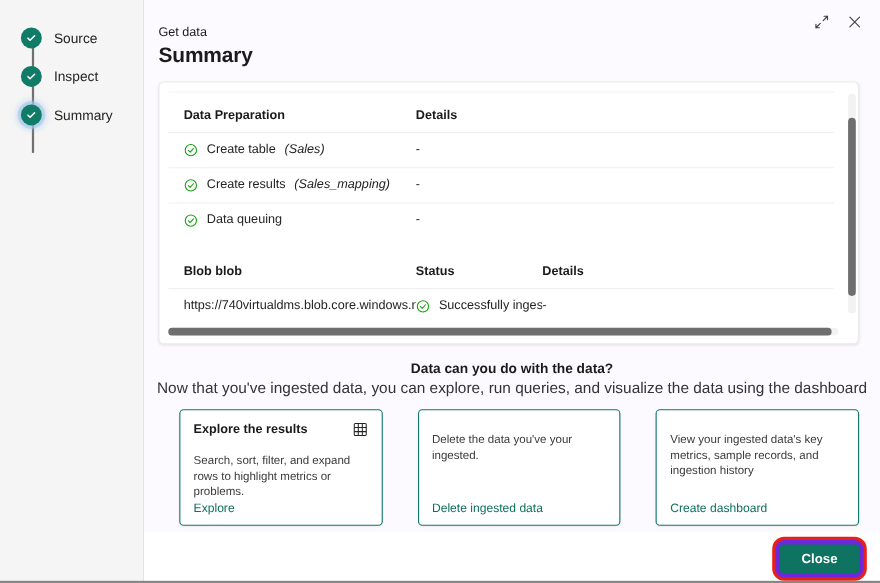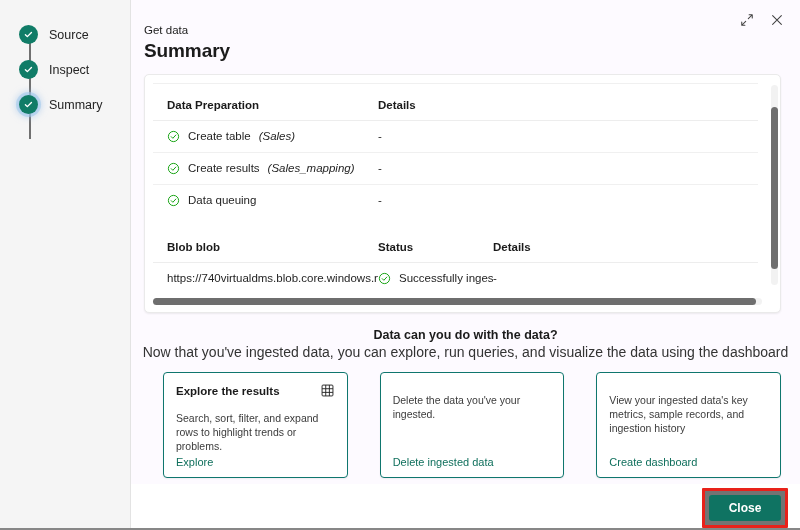--- a/index.html
+++ b/index.html
@@ -258,23 +258,23 @@
     height: 46px;
     background: #ffffff;
     border-top: 1px solid #ffffff;
     display: flex;
     align-items: center;
     justify-content: flex-end;
     padding-right: 12px;
   }
   .close-highlight {
     border: 3px solid #e8201a;
-    background: #737373;
+    background: #6d28d9;
     padding: 4px;
-    border-radius: 1px;
+    border-radius: 11px;
     display: inline-block;
   }
   .close-btn {
     width: 72px; height: 26px;
     background: #0f7362;
     color: #ffffff;
     font-size: 12px;
     font-weight: 600;
     border: none;
     border-radius: 3px;
@@ -463,21 +463,21 @@
       <div class="ocard">
         <div class="ocard-head">
           <div class="ocard-title">Explore the results</div>
           <span class="ocard-icon">
             <svg width="15" height="15" viewBox="0 0 16 16" fill="none" stroke="#242424" stroke-width="1">
               <rect x="2.2" y="2.2" width="11.6" height="11.6" rx="1"></rect>
               <path d="M2.2 6.1h11.6M2.2 10h11.6M6.1 2.2v11.6M10 2.2v11.6"></path>
             </svg>
           </span>
         </div>
-        <div class="ocard-desc">Search, sort, filter, and expand rows to highlight trends or problems.</div>
+        <div class="ocard-desc">Search, sort, filter, and expand rows to highlight metrics or problems.</div>
         <a class="ocard-link">Explore</a>
       </div>
 
       <div class="ocard">
         <div class="ocard-desc">Delete the data you've your ingested.</div>
         <a class="ocard-link">Delete ingested data</a>
       </div>
 
       <div class="ocard">
         <div class="ocard-desc">View your ingested data's key metrics, sample records, and ingestion history</div>

